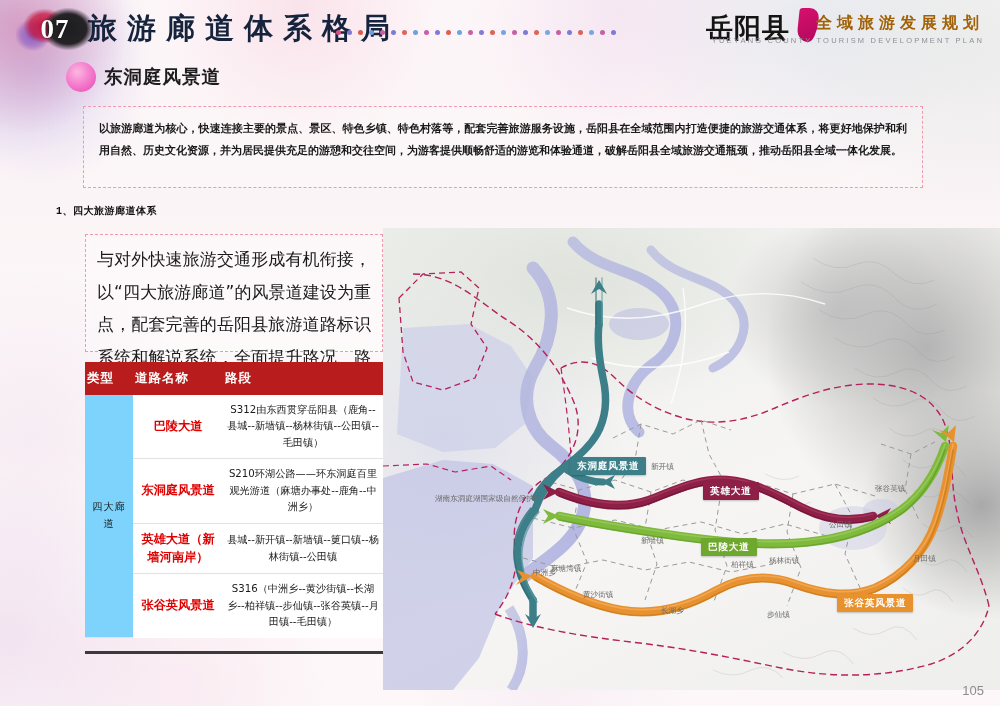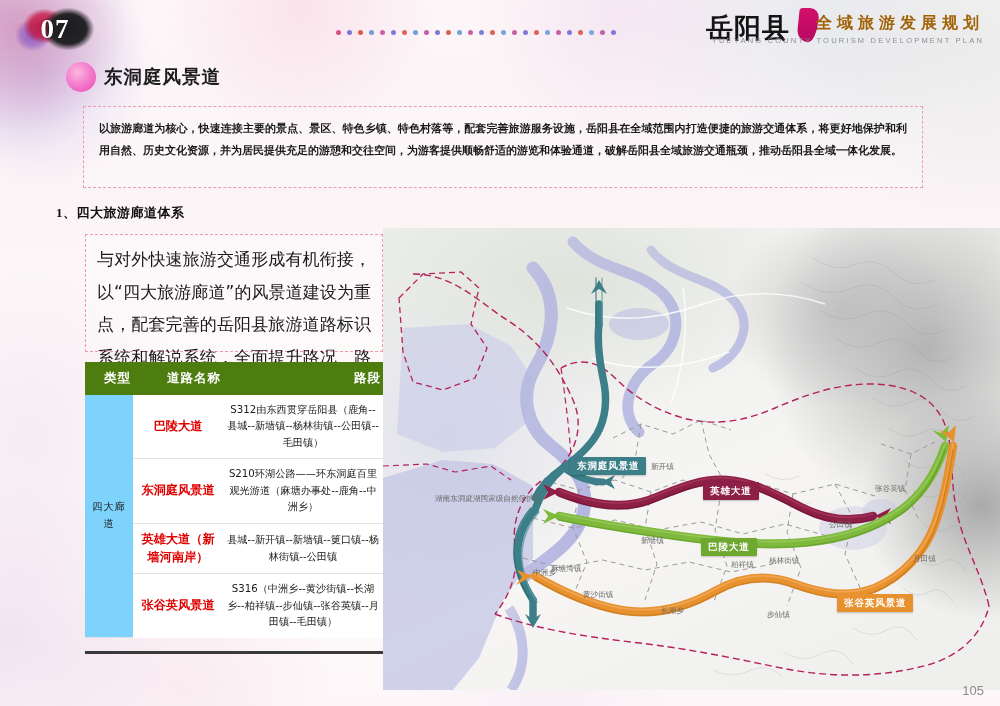--- a/index.html
+++ b/index.html
@@ -85,41 +85,41 @@
     border:1.4px dashed #f09ab0;background:rgba(255,255,255,.18);
     padding:11px 15px 0 15px;box-sizing:border-box;
   }
   .intro-box p{
     margin:0;font-size:11px;line-height:2.0;color:#1a1a1a;text-align:justify;
     font-family:"DejaVu Sans","Liberation Sans",sans-serif;
     font-weight:bold;
   }
   
   .sub-title{
-    position:absolute;left:56px;top:204px;font-size:13px;font-weight:bold;color:#111;
-    letter-spacing:.5px;font-family:Liberation Serif, serif;
+    position:absolute;left:56px;top:204px;font-size:10px;font-weight:bold;color:#111;
+    letter-spacing:.5px;font-family:Liberation Mono, monospace;
   }
   .note-box{
     position:absolute;left:85px;top:234px;width:298px;height:118px;
     border:1.3px dashed #f09ab0;background:rgba(255,255,255,.25);
     box-sizing:border-box;padding:8px 11px;
   }
   .note-box p{
     margin:0;font-size:17px;line-height:1.92;color:#1a1a1a;text-align:justify;
     font-family:"DejaVu Sans","Liberation Sans",sans-serif;
   }
   
   .tbl{
     position:absolute;left:85px;top:362px;width:298px;
     border-collapse:collapse;table-layout:fixed;
     background:#fff;font-family:"DejaVu Sans","Liberation Sans",sans-serif;
   }
   .tbl th{
-    background:#4d7c0f;color:#fff;font-size:12.5px;font-weight:bold;
-    padding:7px 2px;text-align:right;letter-spacing:1px;
+    background:#b91c1c;color:#fff;font-size:12.5px;font-weight:bold;
+    padding:7px 2px;text-align:left;letter-spacing:1px;
   }
   .tbl td{
     border-bottom:1px solid #e2e2e2;padding:7px 4px;vertical-align:middle;
     font-size:10.2px;line-height:1.62;color:#1a1a1a;text-align:center;
   }
   .tbl tr:last-child td{border-bottom:none;}
   .col-type{width:44px;background:#7dd3fc;font-size:12px;color:#1a1a1a;letter-spacing:1px;line-height:1.5;}
   .col-name{width:86px;}
   .road-name{color:#e00000;font-weight:bold;font-size:12.2px;line-height:1.45;}
   .tbl-wrap-line{position:absolute;left:85px;top:651px;width:298px;height:3px;background:#3a3a3a;}
@@ -151,20 +151,21 @@
   }
 </style>
 </head>
 <body>
 
 <div class="page"></div>
 
 <div class="header">
   <div class="ink-blob"></div>
   <div class="ink-num">07</div>
+  <div class="h-title">旅游廊道体系格局</div>
   <div class="h-dots">
       <i style="background: rgb(217, 79, 138);"></i>
       <i style="background: rgb(125, 121, 214);"></i>
       <i style="background: rgb(224, 90, 74);"></i>
       <i style="background: rgb(111, 159, 224);"></i>
       <i style="background: rgb(200, 95, 168);"></i>
       <i style="background: rgb(127, 122, 216);"></i>
       <i style="background: rgb(224, 100, 90);"></i>
       <i style="background: rgb(111, 160, 221);"></i>
       <i style="background: rgb(203, 92, 166);"></i>

